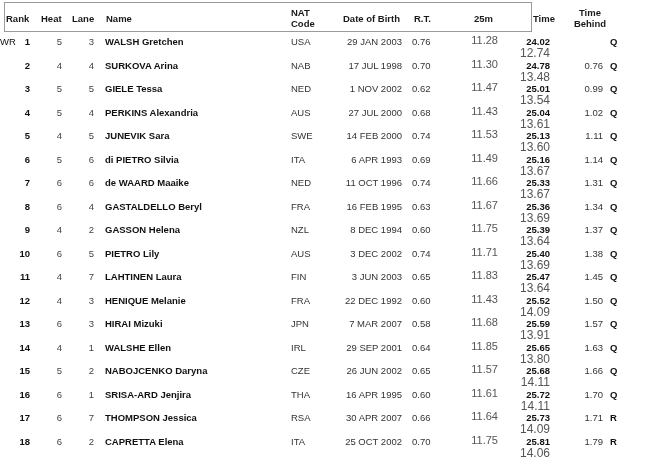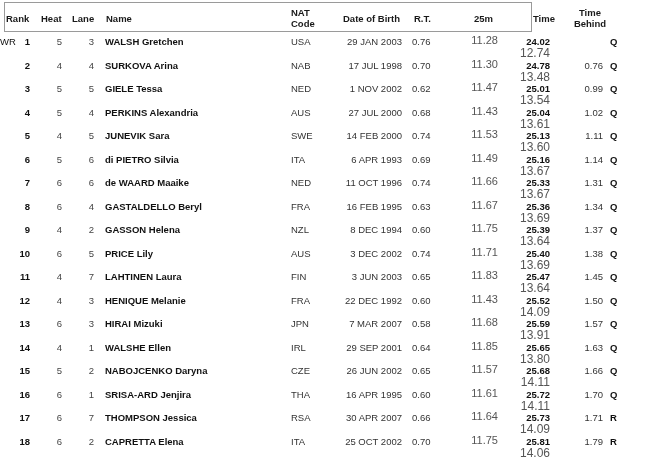--- a/index.html
+++ b/index.html
@@ -224,21 +224,21 @@
       <span class="c time">25.39</span>
       <span class="c split">13.64</span>
       <span class="c behind">1.37</span>
       <span class="c q">Q</span>
       <span class="c record"></span>
     </div>
     <div class="row" style="top: 247.5px;">
       <span class="c rank">10</span>
       <span class="c heat">6</span>
       <span class="c lane">5</span>
-      <span class="c name">PRICE Lily</span>
+      <span class="c name">PIETRO Lily</span>
       <span class="c nat">AUS</span>
       <span class="c dob">3 DEC 2002</span>
       <span class="c rt">0.74</span>
       <span class="c m25">11.71</span>
       <span class="c time">25.40</span>
       <span class="c split">13.69</span>
       <span class="c behind">1.38</span>
       <span class="c q">Q</span>
       <span class="c record"></span>
     </div>

